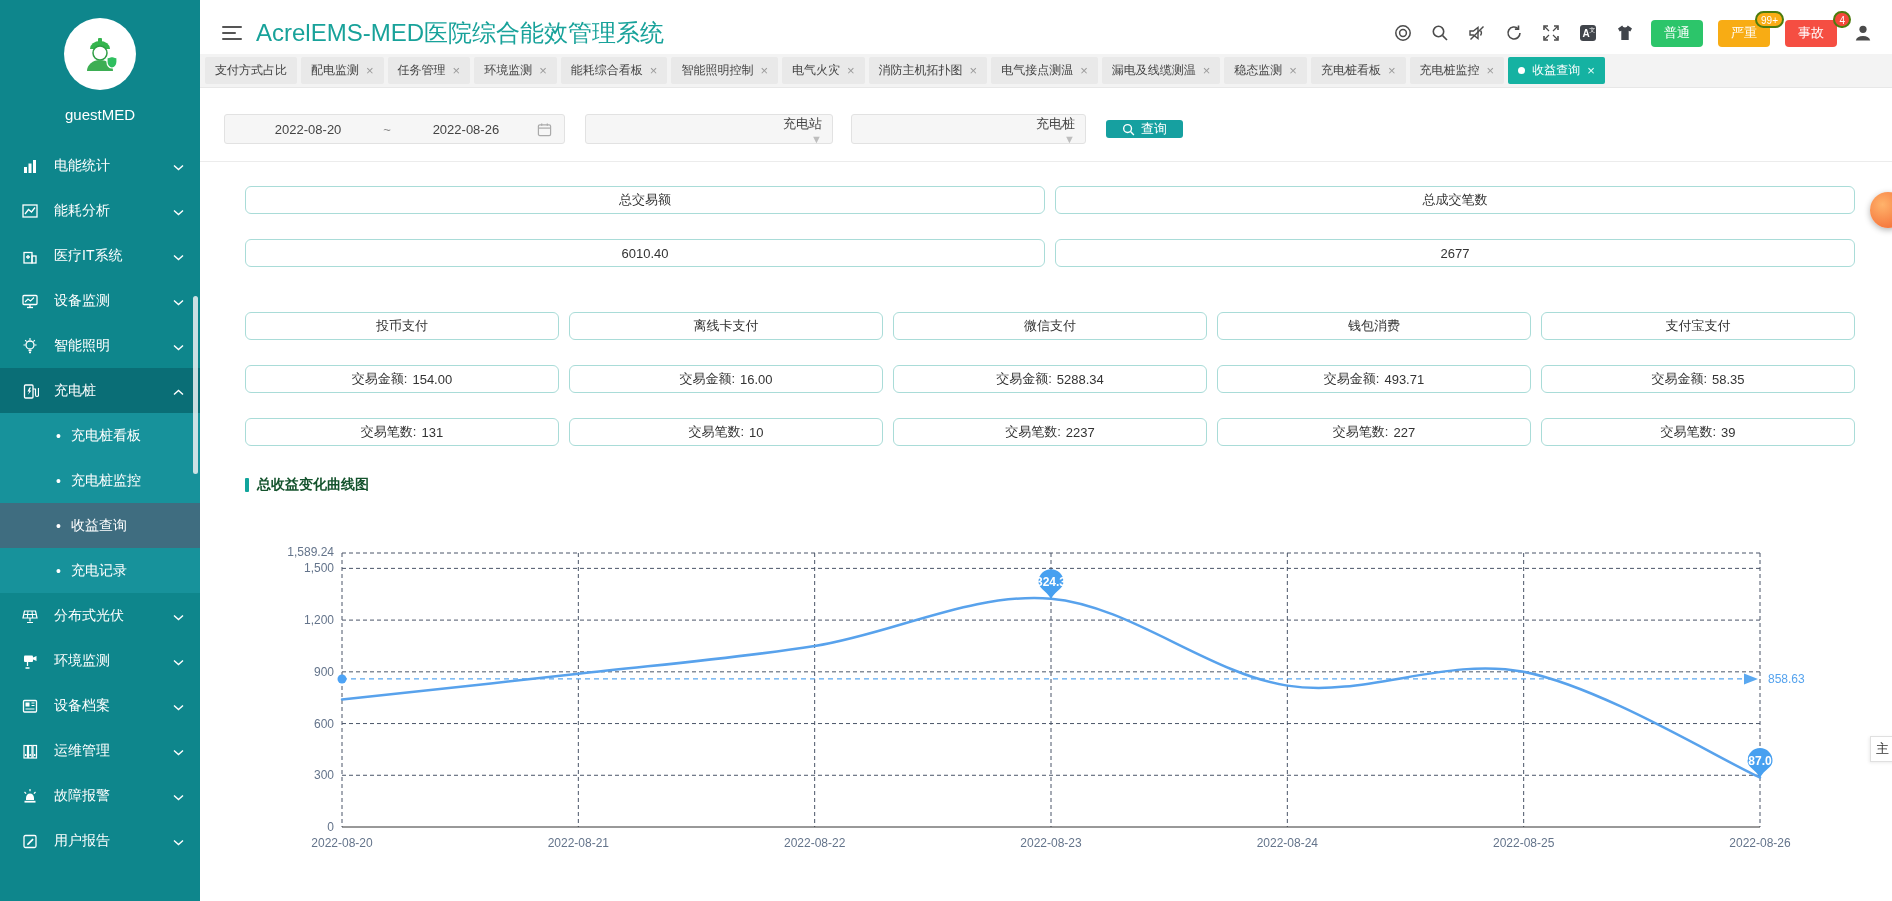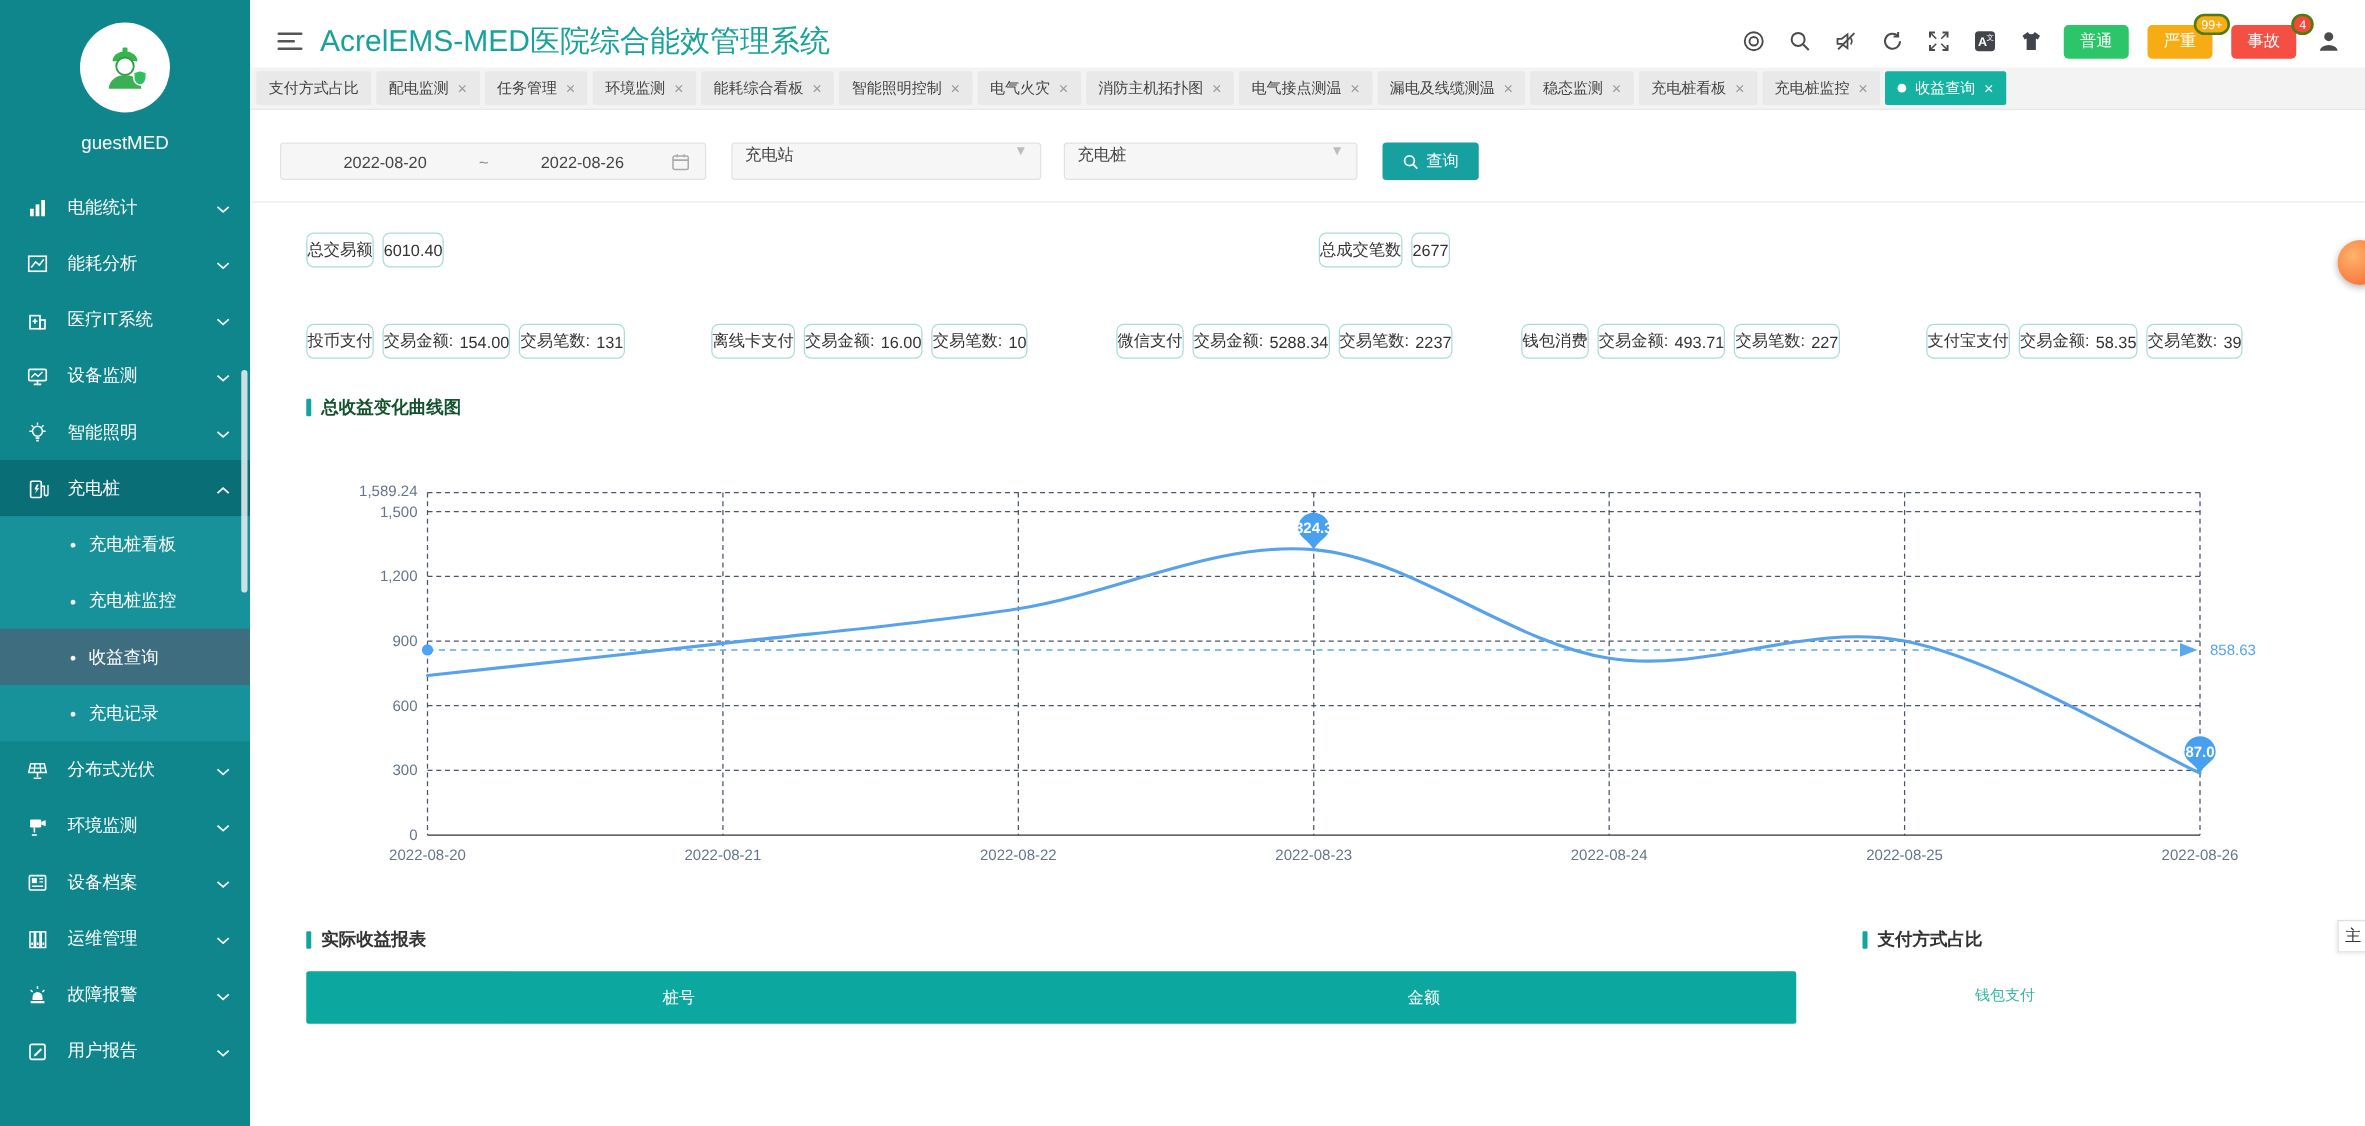--- a/index.html
+++ b/index.html
@@ -48,28 +48,28 @@
   .tab .dot { width:7px; height:7px; border-radius:50%; background:#fff; }
 
   
   .content { flex:1; background:#fff; overflow:hidden; position:relative; }
   .filter-row { display:flex; align-items:center; gap:20px; padding:26px 0 17px 24px; border-bottom:1px solid #ececec; }
   .date-box { width:341px; height:30px; background:#f6f6f6; border:1px solid #e2e2e2; border-radius:3px;
     display:flex; align-items:center; font-size:13px; color:#444; padding:0 12px; }
   .date-box .dt { flex:1; text-align:center; }
   .date-box .sep { color:#888; padding:0 4px; }
   .select-box { height:30px; background:#f6f6f6; border:1px solid #e2e2e2; border-radius:3px;
-    display:flex; align-items:flex-start; padding:0 10px; font-size:13px; color:#444; cursor:pointer; }
+    display:flex; align-items:flex-end; padding:0 10px; font-size:13px; color:#444; cursor:pointer;flex-direction:column; }
   .select-box .chev { margin-left:auto; color:#bdbdbd; font-size:11px; }
   .sb-station { width:248px; } .sb-pile { width:235px; margin-left:-2px; }
-  .search-btn { height:30px; background:#16a0a0; color:#fff; border:none; border-radius:3px;
+  .search-btn { height:18px; background:#16a0a0; color:#fff; border:none; border-radius:3px;
     padding:0 16px; font-size:13px; display:flex; align-items:center; gap:6px; cursor:pointer; }
 
   .summary-row { display:flex; gap:10px; margin:24px 37px 0 45px; }
-  .sum-card, .pay-card { flex:1; display:flex; flex-direction:row; gap:7px; }
+  .sum-card, .pay-card { flex:1; display:flex; flex-direction:column; gap:25px; }
   .pill { border:1px solid #a9dcd8; border-radius:6px; height:28px; display:flex; align-items:center;
     justify-content:center; font-size:13px; color:#333; gap:5px; background:#fff; }
   .pay-row { display:flex; gap:10px; margin:45px 37px 0 45px; }
 
   .section-title { display:flex; align-items:center; gap:8px; margin:30px 0 0 45px;
     font-size:14px; color:#14532d; font-weight:bold; }
   .section-title .bar { width:4px; height:14px; background:#11a59c; border-radius:1px; }
   .chart-svg { display:block; margin-top:4px; }
 
   .bottom-row { display:flex; margin:44px 37px 0 45px; gap:53px; }

